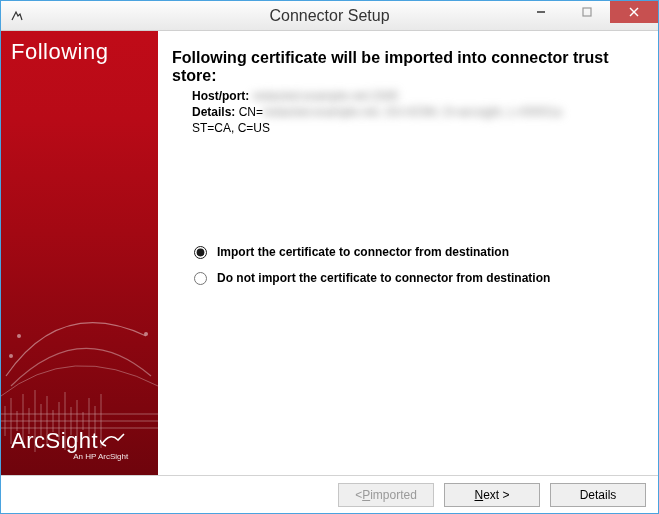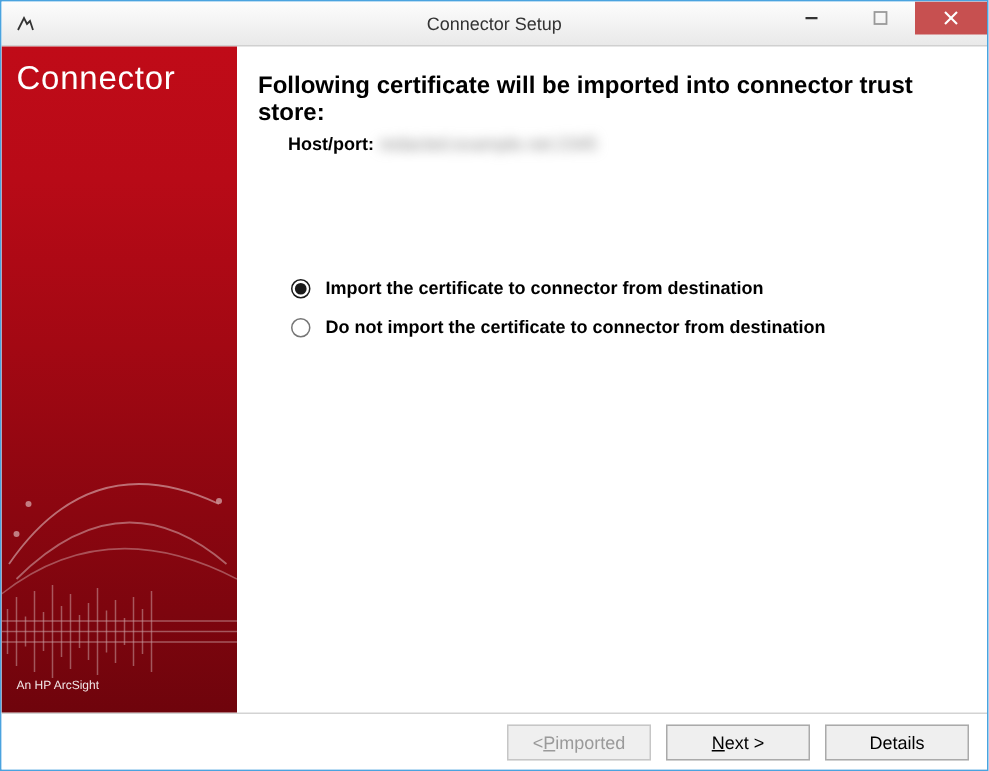--- a/index.html
+++ b/index.html
@@ -24,21 +24,21 @@
   }
   .titlebar .app-icon {
     width: 16px; height: 16px;
     margin-left: 8px;
     display: flex; align-items: center; justify-content: center;
   }
   .titlebar .title {
     position: absolute;
     left: 0; right: 0;
     text-align: center;
-    font-size: 12px;
+    font-size: 16px;
     color: #333;
     pointer-events: none;
   }
   .win-controls {
     margin-left: auto;
     display: flex;
     height: 100%;
   }
   .win-btn {
     width: 46px;
@@ -127,21 +127,21 @@
     padding-left: 20px;
   }
   .detail-line b { font-weight: bold; }
   .blur {
     display: inline-block;
     filter: blur(4px);
     color: #888;
     user-select: none;
   }
   .options-block {
-    margin-top: 82px;
+    margin-top: 110px;
   }
   .option-row {
     display: flex;
     align-items: center;
     margin-bottom: 12px;
     font-size: 12px;
     font-weight: bold;
   }
   .option-row input[type="radio"] {
     margin: 0 10px 0 22px;
@@ -203,21 +203,21 @@
         <line x1="1" y1="1" x2="9" y2="9" stroke="#fff" stroke-width="1.4"></line>
         <line x1="9" y1="1" x2="1" y2="9" stroke="#fff" stroke-width="1.4"></line>
       </svg>
     </div>
   </div>
 </div>
 
 <div class="content">
 
   <div class="sidebar">
-    <div class="sidebar-title">Connector</div>
+    <div class="sidebar-title">Following</div>
 
     <svg class="decor" width="157" height="190" viewBox="0 0 157 190">
 
       <path d="M 5 90 Q 60 10 145 50" stroke="rgba(255,255,255,0.7)" stroke-width="1.2" fill="none"></path>
       <path d="M 10 100 Q 80 30 150 90" stroke="rgba(255,255,255,0.6)" stroke-width="1.2" fill="none"></path>
       <path d="M 0 110 Q 70 55 157 100" stroke="rgba(255,255,255,0.5)" stroke-width="1" fill="none"></path>
 
       <circle cx="10" cy="70" r="2" fill="rgba(255,255,255,0.8)"></circle>
       <circle cx="18" cy="50" r="2" fill="rgba(255,255,255,0.8)"></circle>
       <circle cx="145" cy="48" r="2" fill="rgba(255,255,255,0.8)"></circle>
@@ -242,30 +242,45 @@
         <line x1="70" y1="121" x2="70" y2="149"></line>
         <line x1="76" y1="114" x2="76" y2="156"></line>
         <line x1="82" y1="126" x2="82" y2="144"></line>
         <line x1="88" y1="112" x2="88" y2="158"></line>
         <line x1="94" y1="120" x2="94" y2="150"></line>
         <line x1="100" y1="108" x2="100" y2="162"></line>
       </g>
     </svg>
 
     <div class="brand">
+      <div class="brand-main">
+        <span>ArcSight</span>
+        <span>
+          <svg width="28" height="18" viewBox="0 0 28 18" style="margin-left:2px">
+            <path d="M2 14 Q 10 2 18 10 L 24 4" stroke="#fff" stroke-width="1.6" fill="none"></path>
+            <line x1="2" y1="14" x2="0" y2="10" stroke="#fff" stroke-width="1.6"></line>
+            <line x1="2" y1="14" x2="6" y2="16" stroke="#fff" stroke-width="1.6"></line>
+          </svg>
+        </span>
+      </div>
       <div class="brand-tag">An HP ArcSight</div>
     </div>
   </div>
 
   <div class="main">
     <div class="heading-line">Following certificate will be imported into connector trust store:</div>
     <div class="detail-line">
       <b>Host/port:</b>
       <span class="blur">redacted.example.net:2345</span>
     </div>
+    <div class="detail-line">
+      <b>Details:</b>
+      <span>CN=</span><span class="blur">redacted.example.net, OU=ESM, O=arcsight, L=00001a</span>
+    </div>
+    <div class="detail-line">ST=CA, C=US</div>
 
     <div class="options-block">
       <label class="option-row">
         <input type="radio" name="certopt" checked="" style="">
         <span>Import the certificate to connector from destination</span>
       </label>
       <label class="option-row">
         <input type="radio" name="certopt" style="">
         <span>Do not import the certificate to connector from destination</span>
       </label>

